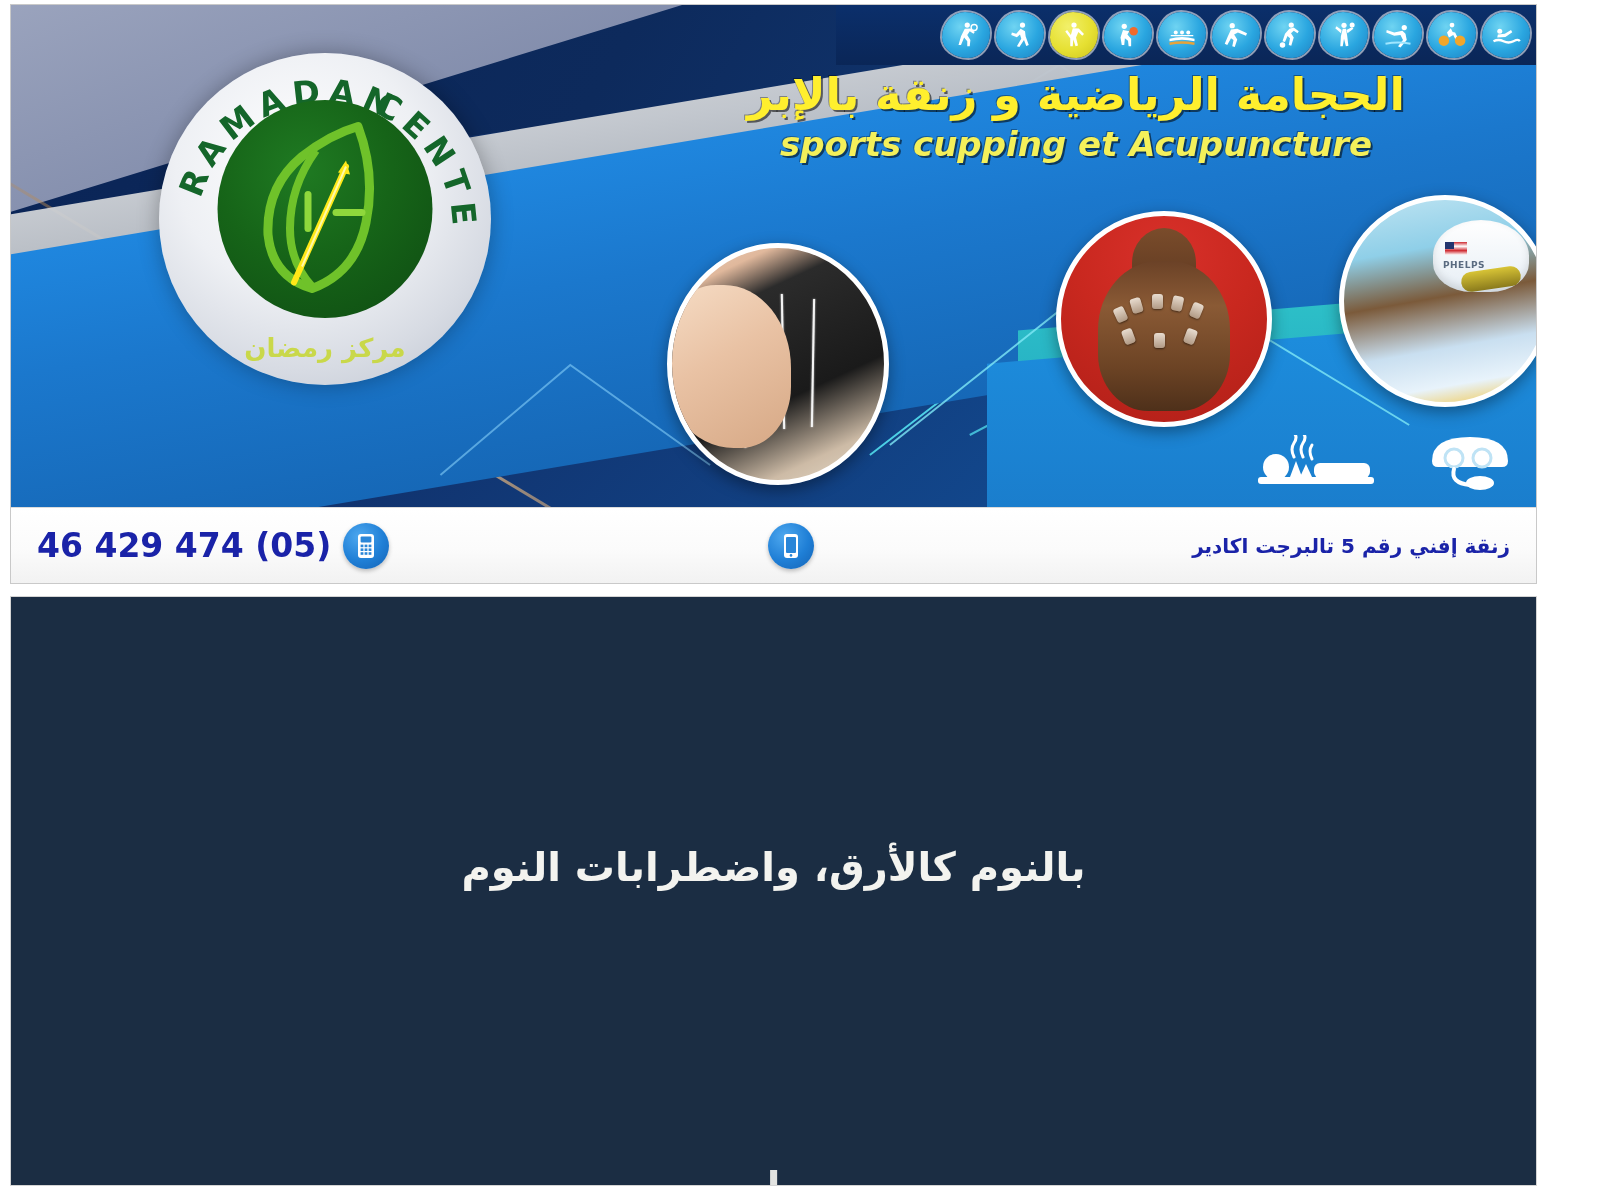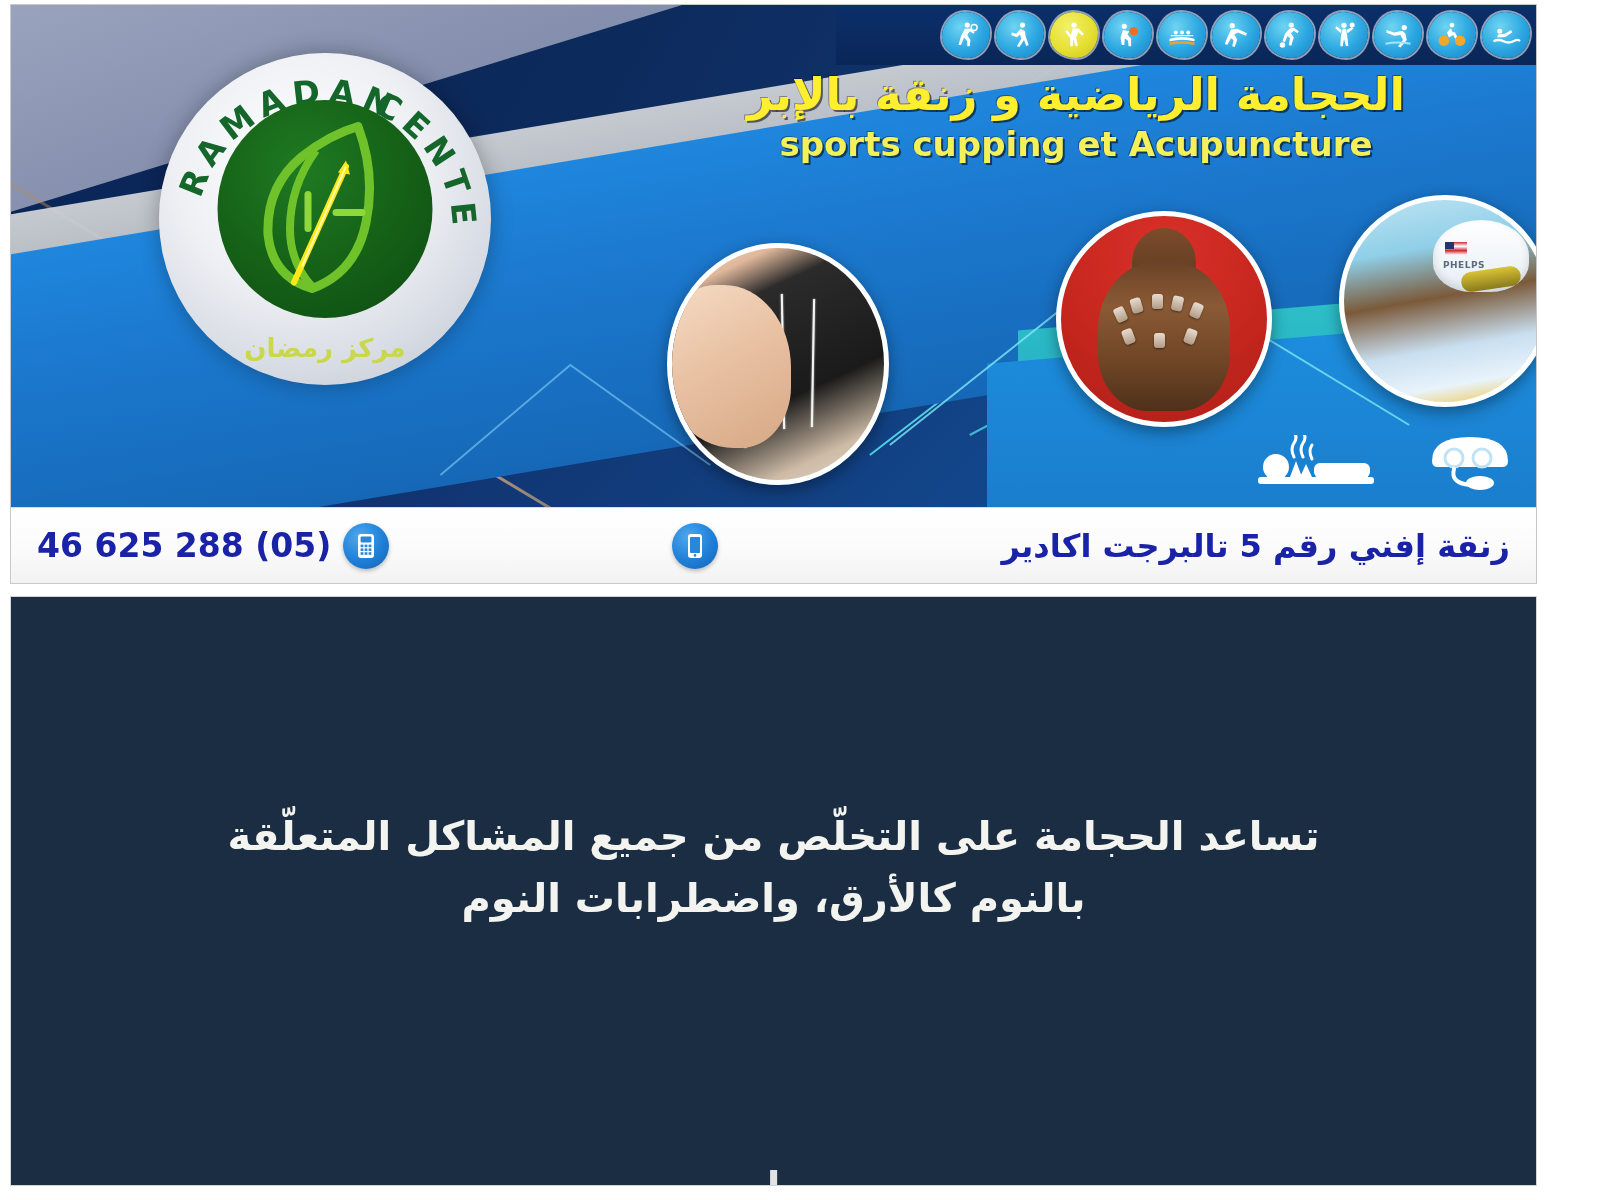--- a/index.html
+++ b/index.html
@@ -100,20 +100,21 @@
     font-size:45px;font-weight:bold;color:#ffef2e;line-height:1.05;
     text-shadow:2px 2px 0 rgba(0,0,0,.55), -1px -1px 0 rgba(0,0,0,.35);
     letter-spacing:0px;white-space:nowrap;
   }
   .head-fr{
     margin-top:6px;
     font-size:34px;font-weight:bold;color:#f4f05a;
     direction:ltr;
     text-shadow:2px 2px 0 rgba(0,0,0,.55), -1px -1px 0 rgba(0,0,0,.3);
     white-space:nowrap;
+    font-style:italic;
   }
 
   
   .logo{
     position:absolute;left:148px;top:48px;width:332px;height:332px;
     border-radius:50%;
     background:radial-gradient(circle at 42% 34%,#ffffff 0%,#eef0f4 42%,#d7dbe3 70%,#b9c0cc 100%);
     box-shadow:0 0 22px rgba(0,0,0,.3);
   }
   .logo-inner{
@@ -202,21 +203,21 @@
     border-top:1px solid #dcdcdc;
     display:flex;align-items:center;justify-content:space-between;
     padding:0 26px;box-sizing:border-box;
     direction:rtl;
   }
   .contact-item{display:flex;align-items:center;gap:12px;}
   .contact-text{
     font-size:33px;font-weight:bold;color:#1a23a8;white-space:nowrap;
     direction:rtl;unicode-bidi:isolate;
   }
-  .contact-text.addr{color:#1a23a8;font-size:32px;text-align:right;}
+  .contact-text.addr{color:#1a23a8;font-size:20px;text-align:right;}
   .phone-badge{
     width:46px;height:46px;border-radius:50%;flex:0 0 auto;
     background:radial-gradient(circle at 36% 30%,#4ea8ef 0%,#1f7fd6 55%,#1462b4 100%);
     display:flex;align-items:center;justify-content:center;
     box-shadow:0 2px 4px rgba(0,0,0,.25);
   }
   .phone-badge svg{width:22px;height:26px;}
 
   
   .panel{
@@ -490,27 +491,26 @@
                 <rect x="13.6" y="11.6" width="2.8" height="2.6"></rect>
                 <rect x="5.6" y="15.4" width="2.8" height="2.6"></rect>
                 <rect x="9.6" y="15.4" width="2.8" height="2.6"></rect>
                 <rect x="13.6" y="15.4" width="2.8" height="2.6"></rect>
                 <rect x="5.6" y="19.2" width="2.8" height="2.6"></rect>
                 <rect x="9.6" y="19.2" width="2.8" height="2.6"></rect>
                 <rect x="13.6" y="19.2" width="2.8" height="2.6"></rect>
               </g>
             </svg>
         </span>
-        <span class="contact-text">(05) 288 625 46</span>
+        <span class="contact-text">(05) 474 429 46</span>
       </div>
     </div>
 
   </div>
 
   <div class="panel">
     <div class="panel-text">
-      <div>تساعد الحجامة على التخلّص من جميع المشاكل المتعلّقة</div>
       <div>بالنوم كالأرق، واضطرابات النوم</div>
     </div>
     <div class="panel-ghost">ا</div>
   </div>
 
 </div>
 
 </body></html>

